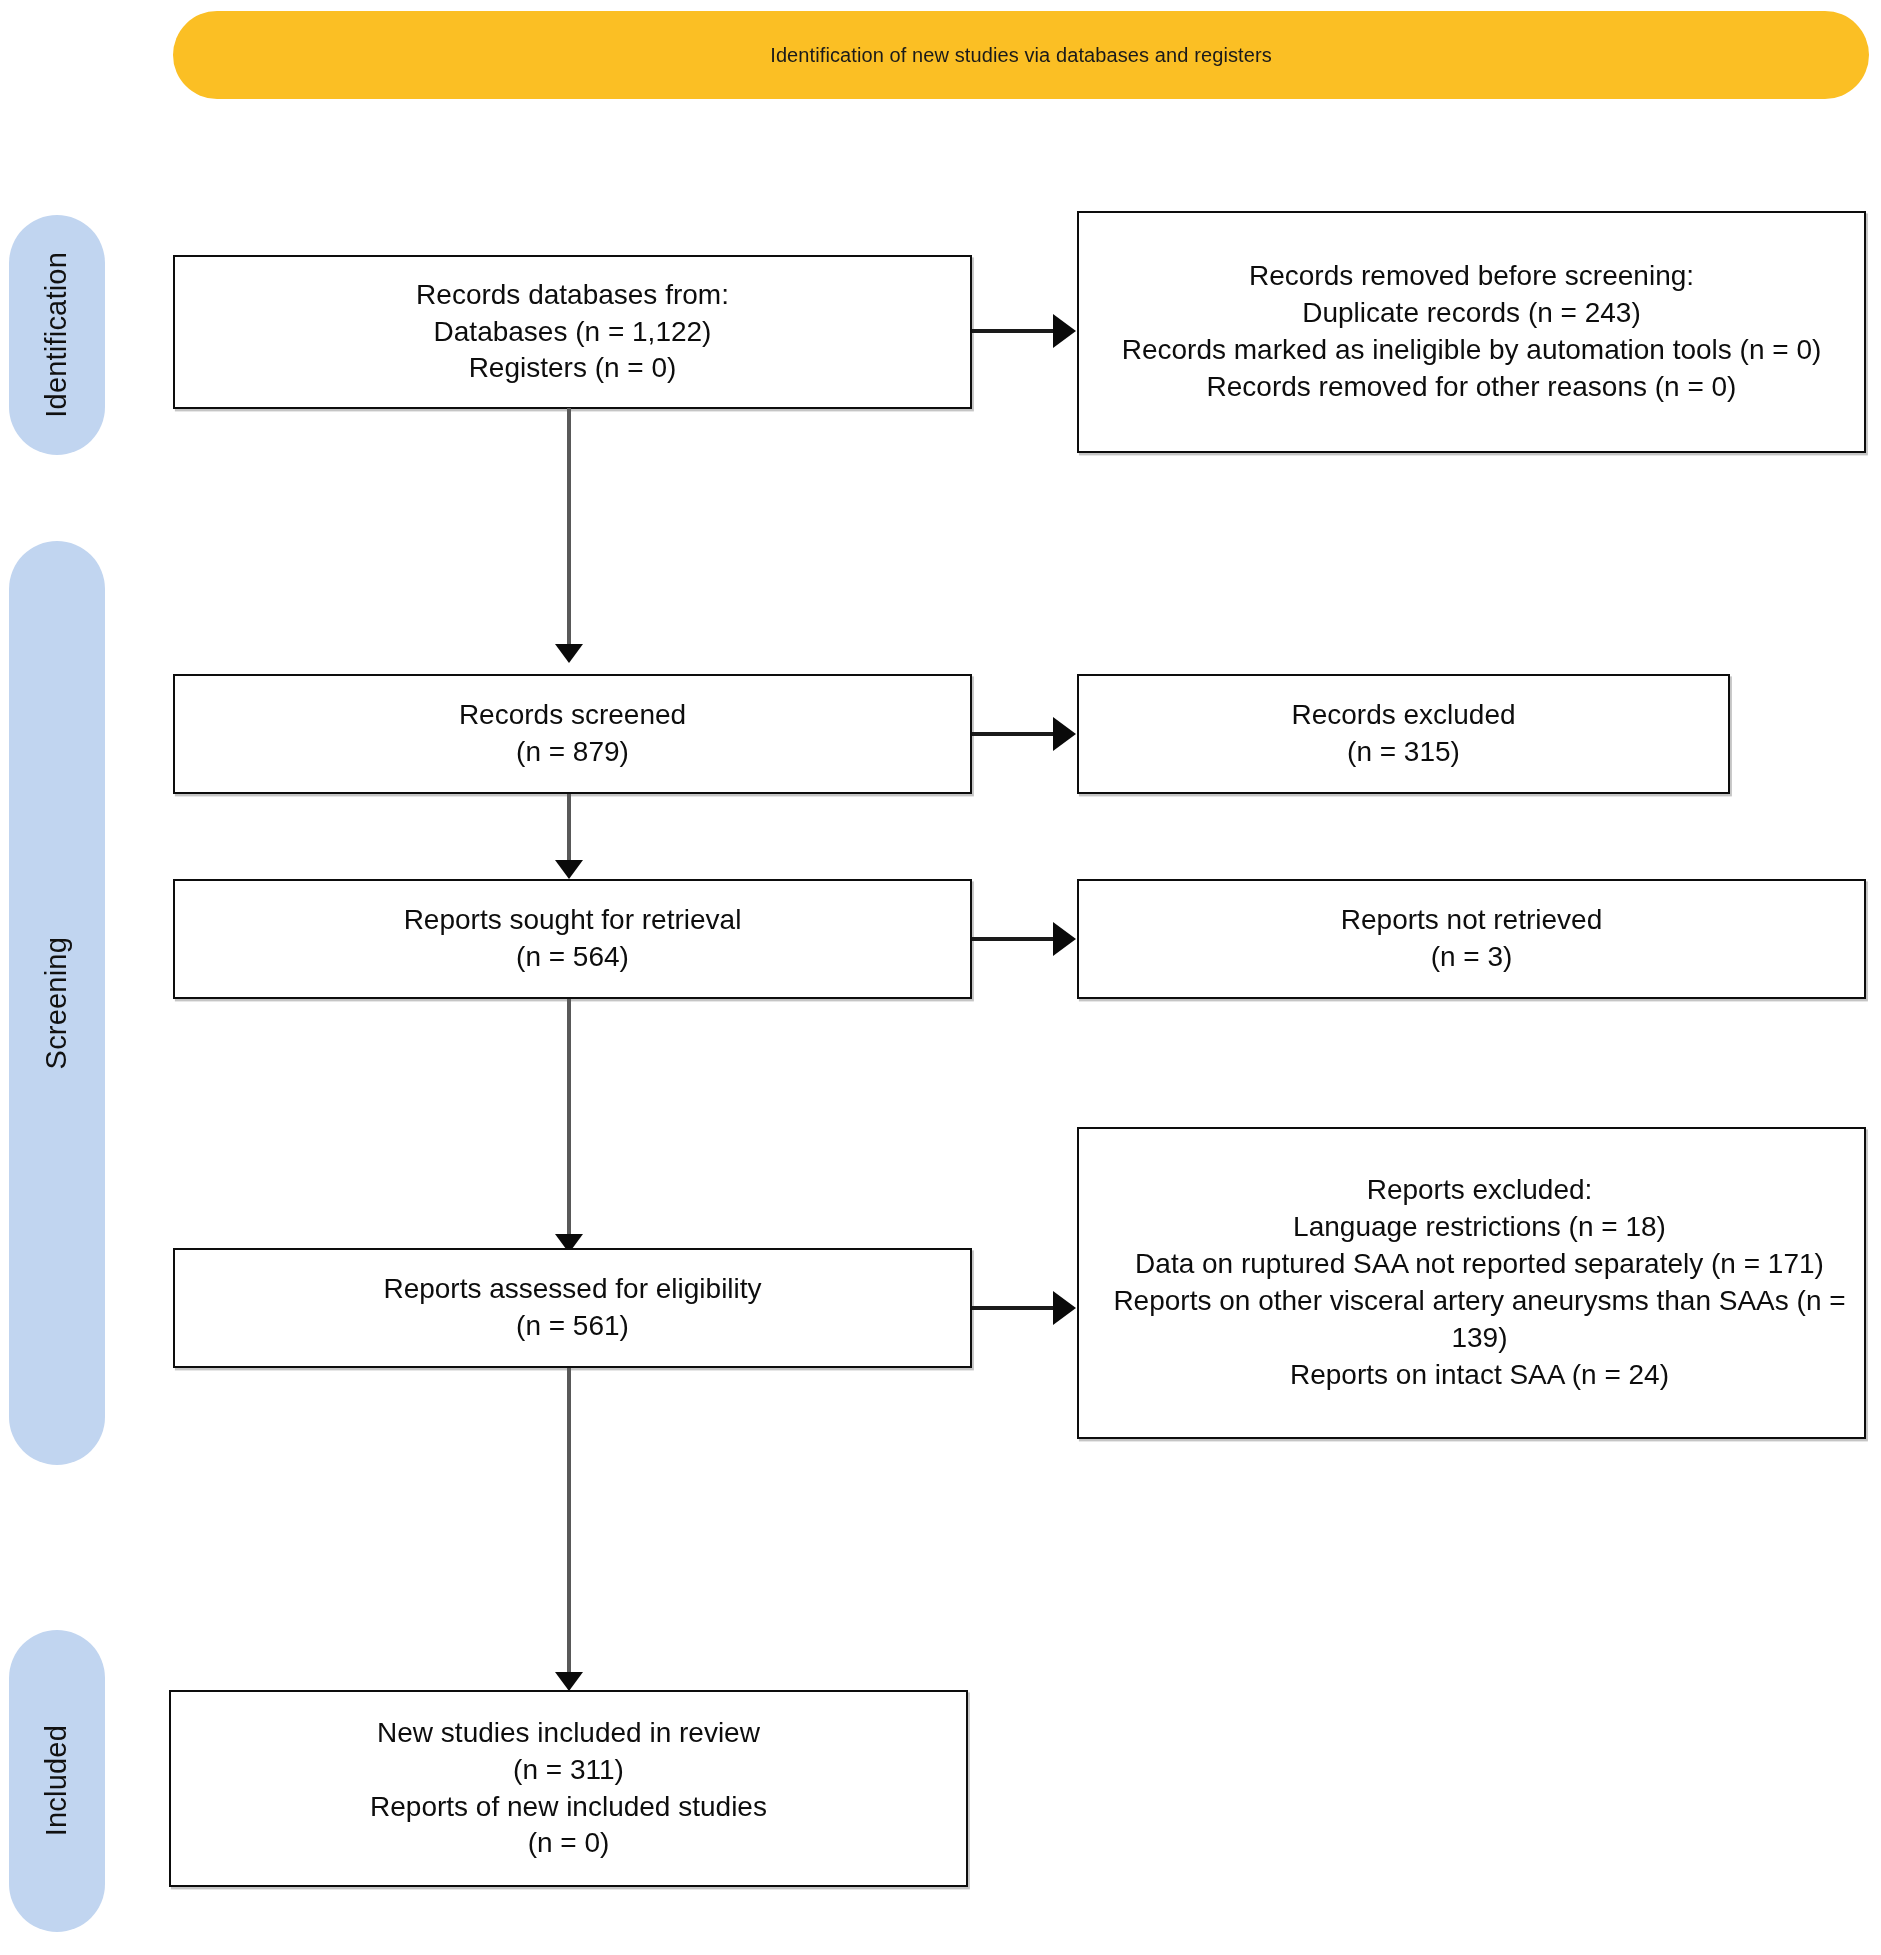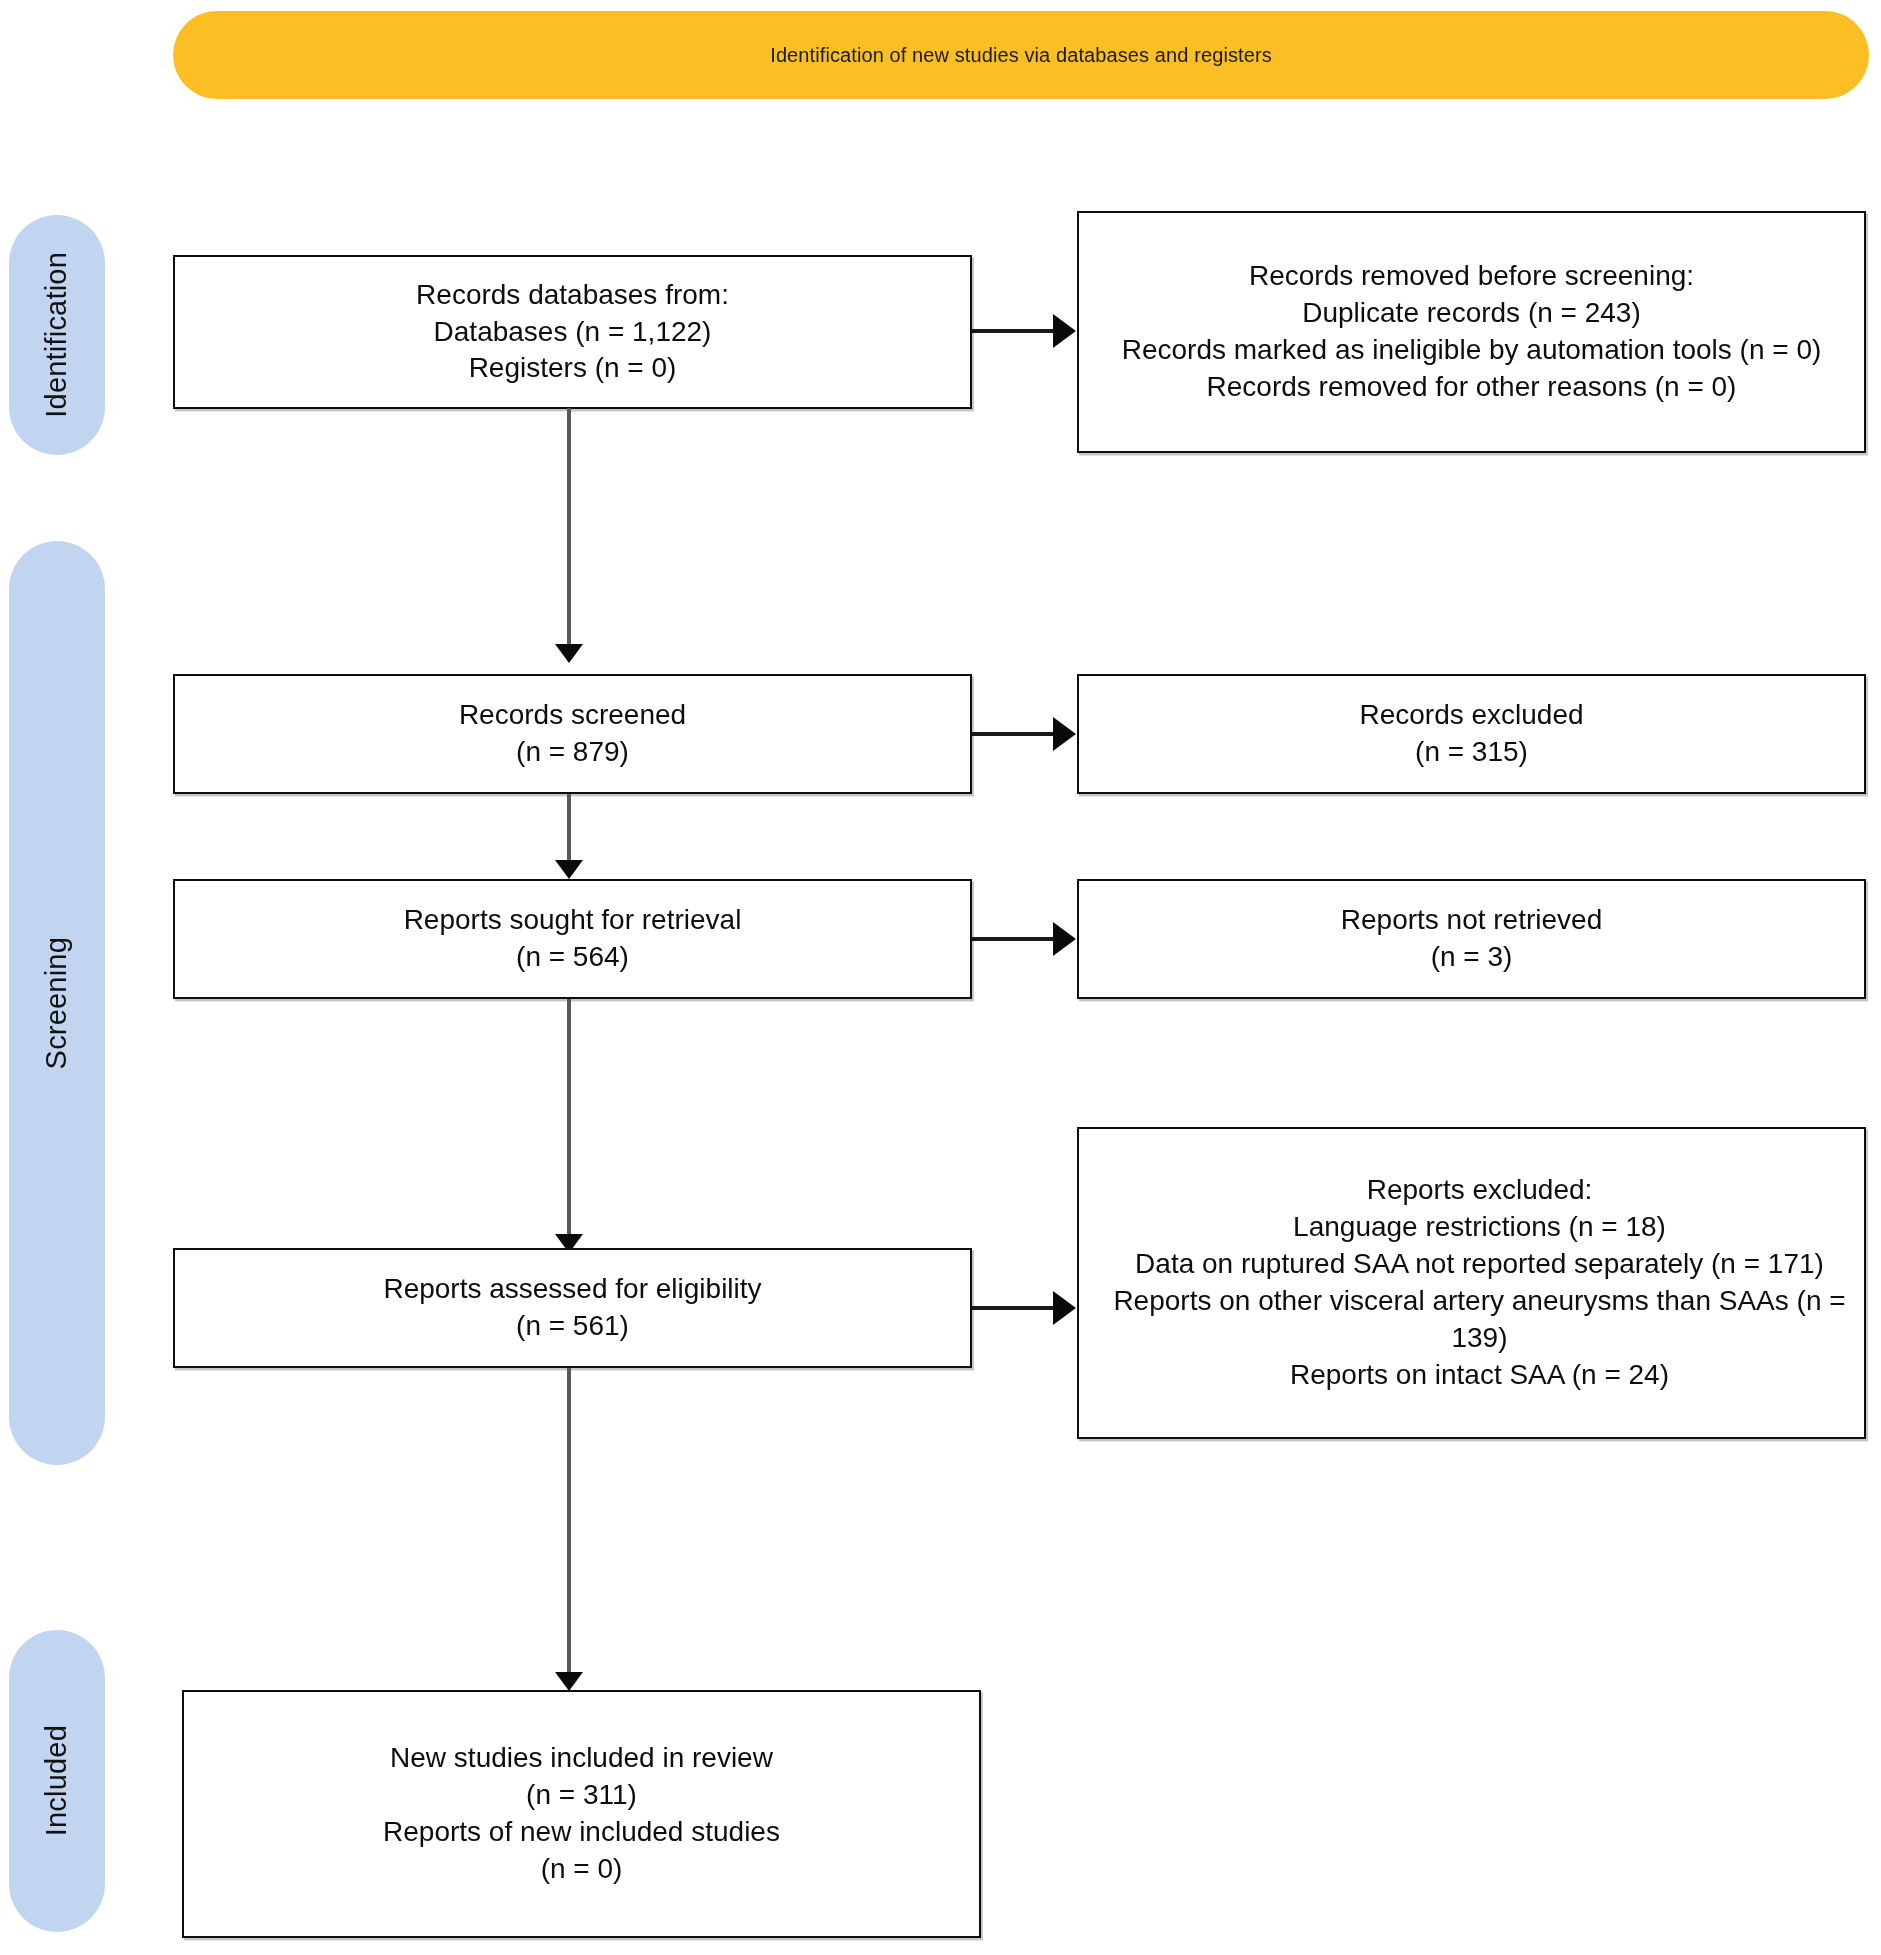--- a/index.html
+++ b/index.html
@@ -167,21 +167,21 @@
 
   <div class="arrow-v" style="left:567px; top:408px; height:238px;"></div>
 
   <div class="flow-box" style="left:173px; top:674px; width:799px; height:120px;">
     <div class="flow-box-inner">
       <span class="line">Records screened</span>
       <span class="line">(n = 879)</span>
     </div>
   </div>
 
-  <div class="flow-box" style="left:1077px; top:674px; width:789px; height:120px;">
+  <div class="flow-box" style="left:1077px; top:674px; width:653px; height:120px;">
     <div class="flow-box-inner">
       <span class="line">Records excluded</span>
       <span class="line">(n = 315)</span>
     </div>
   </div>
 
   <div class="arrow-h" style="left:972px; top:732px; width:83px;"></div>
 
   <div class="arrow-v" style="left:567px; top:794px; height:68px;"></div>
 
@@ -217,21 +217,21 @@
       <span class="line">Data on ruptured SAA not reported separately (n = 171)</span>
       <span class="line">Reports on other visceral artery aneurysms than SAAs (n = 139)</span>
       <span class="line">Reports on intact SAA (n = 24)</span>
     </div>
   </div>
 
   <div class="arrow-h" style="left:972px; top:1306px; width:83px;"></div>
 
   <div class="arrow-v" style="left:567px; top:1368px; height:306px;"></div>
 
-  <div class="flow-box" style="left:182px; top:1690px; width:799px; height:248px;align-items:center;">
+  <div class="flow-box" style="left:169px; top:1690px; width:799px; height:197px;align-items:center;">
     <div class="flow-box-inner">
       <span class="line">New studies included in review</span>
       <span class="line">(n = 311)</span>
       <span class="line">Reports of new included studies</span>
       <span class="line">(n = 0)</span>
     </div>
   </div>
 
 </div>
 

